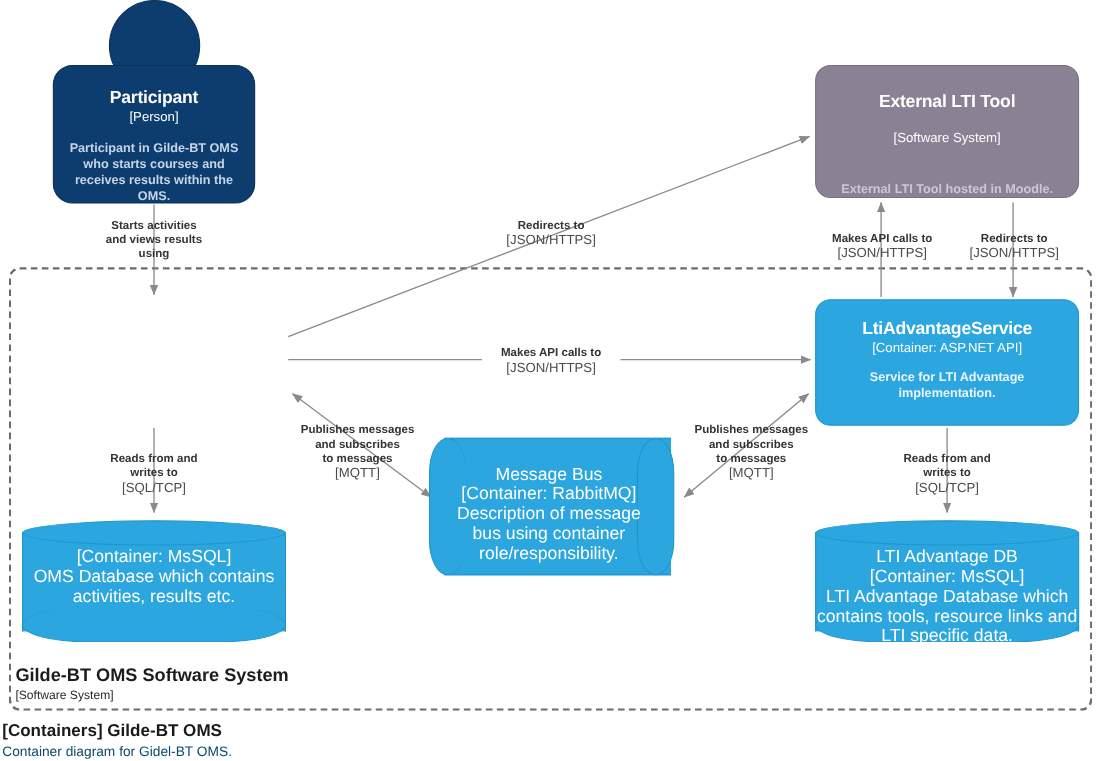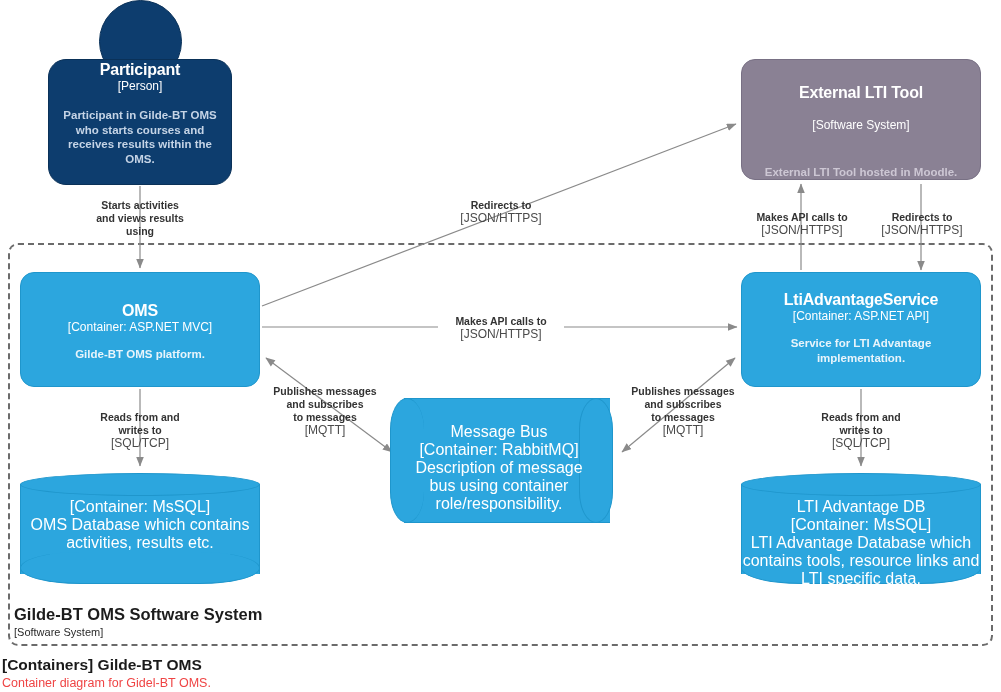--- a/index.html
+++ b/index.html
@@ -85,20 +85,21 @@
     width: 184px;
     height: 126px;
     border-radius: 18px;
     background: #0d3d6e;
     border: 1px solid #0a3158;
     z-index: 2;
     box-sizing: border-box;
     display: flex;
     flex-direction: column;
     align-items: center;
+    padding-top: 20px;
   }
   .person-body .n-desc { color: #c5d4e6; margin-top: 14px; }
 
   
   .ext-system {
     left: 741px;
     top: 59px;
     width: 240px;
     height: 121px;
     border-radius: 14px;
@@ -278,21 +279,21 @@
     z-index: 4;
   }
   #caption .c-title {
     font-size: 15.5px;
     font-weight: bold;
     color: #1a1a1a;
     line-height: 19px;
   }
   #caption .c-sub {
     font-size: 12.5px;
-    color: #ef4444;
+    color: #0c4a6e;
     line-height: 16px;
     margin-top: 1px;
   }
 
   
   .edge-label {
     position: absolute;
     z-index: 2;
     text-align: center;
     color: #3a3a3a;
@@ -430,25 +431,20 @@
       <div class="n-desc">Participant in Gilde-BT OMS who starts courses and receives results within the OMS.</div>
     </div>
   </div>
 
   <div class="node ext-system" id="node-external-lti-tool">
     <div class="n-title">External LTI Tool</div>
     <div class="n-type">[Software System]</div>
     <div class="n-desc">External LTI Tool hosted in Moodle.</div>
   </div>
 
-  <div class="node container-box" id="node-oms">
-    <div class="n-title">OMS</div>
-    <div class="n-type">[Container: ASP.NET MVC]</div>
-    <div class="n-desc">Gilde-BT OMS platform.</div>
-  </div>
 
   <div class="node container-box" id="node-lti-service">
     <div class="n-title">LtiAdvantageService</div>
     <div class="n-type">[Container: ASP.NET API]</div>
     <div class="n-desc">Service for LTI Advantage implementation.</div>
   </div>
 
   <div class="db-cyl" id="node-oms-db">
     <div class="cyl-body"></div>
     <div class="cyl-bottom"></div>

